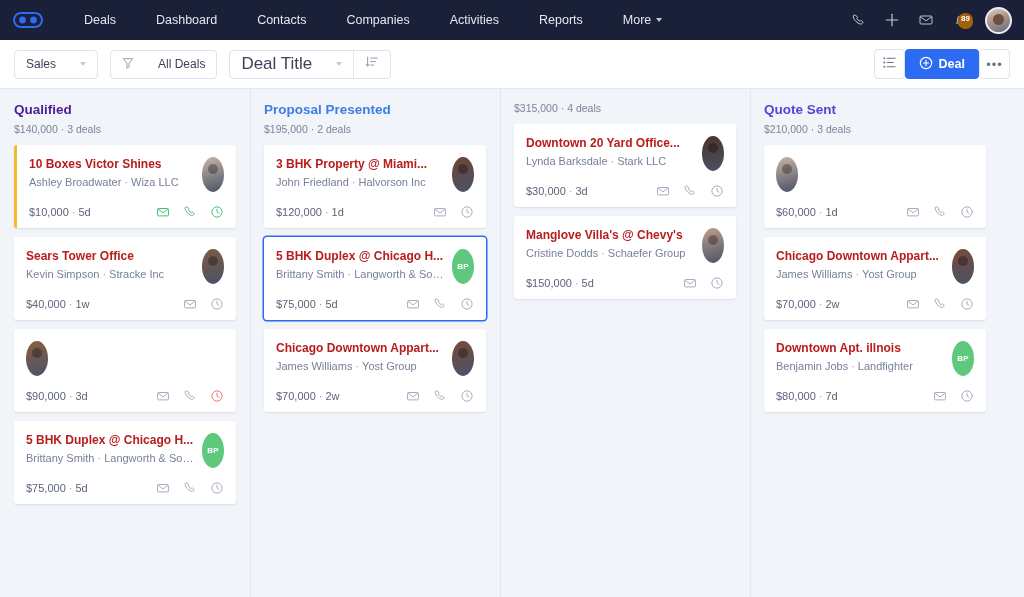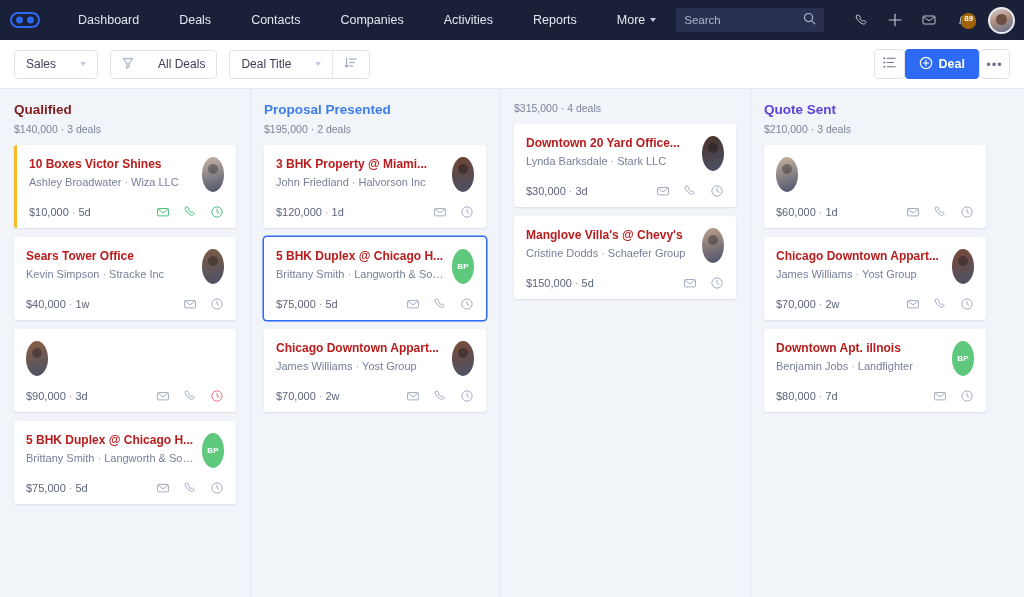--- a/index.html
+++ b/index.html
@@ -126,21 +126,21 @@
     height: 29px;
     border: 1px solid #dde2ec;
     border-radius: 4px;
     display: flex; align-items: stretch;
     background: #fff;
     overflow: hidden;
   }
   .tb-group .seg {
     display: flex; align-items: center;
     padding: 0 11px;
-    font-size: 12px;
+    font-size: 17px;
     color: #3c4257;
     gap: 24px;
     cursor: pointer;
   }
   .tb-group .seg + .seg { border-left: 1px solid #e3e7f0; }
   .tb-left { display: flex; align-items: center; gap: 12px; }
   .tb-right { margin-left: auto; display: flex; align-items: center; }
   .sq-btn {
     width: 31px; height: 30px;
     border: 1px solid #dde2ec;
@@ -273,42 +273,33 @@
 <div class="navbar">
   <div class="brand">
     <svg width="30" height="16" viewBox="0 0 30 16">
       <rect x="1" y="1" width="28" height="14" rx="7" fill="none" stroke="#2d6bf5" stroke-width="2"></rect>
       <circle cx="9.5" cy="8" r="3.4" fill="#2d6bf5"></circle>
       <circle cx="20.5" cy="8" r="3.4" fill="#2d6bf5"></circle>
     </svg>
   </div>
 
   <div class="nav-links">
+    <div class="nav-link">Deals</div>
     <div class="nav-link">Dashboard</div>
-    <div class="nav-link">Deals</div>
     <div class="nav-link">Contacts</div>
     <div class="nav-link">Companies</div>
     <div class="nav-link">Activities</div>
     <div class="nav-link">Reports</div>
     <div class="nav-link more">
       <span>More</span>
       <span class="caret-down"></span>
     </div>
   </div>
 
   <div class="nav-right">
-    <div class="search-box">
-      <span class="ph">Search</span>
-      <span>
-        <svg width="13" height="13" viewBox="0 0 16 16">
-          <circle cx="6.8" cy="6.8" r="5" fill="none" stroke="#aeb6cc" stroke-width="1.4"></circle>
-          <line x1="10.5" y1="10.5" x2="14.6" y2="14.6" stroke="#aeb6cc" stroke-width="1.4" stroke-linecap="round"></line>
-        </svg>
-      </span>
-    </div>
 
     <div class="icon-btn">
       <svg width="15" height="15" viewBox="0 0 18 18">
         <path d="M3.4 2.6c-.6.6-.9 1.4-.7 2.2.8 3.6 4.9 7.7 8.5 8.5.8.2 1.6-.1 2.2-.7l.8-.8c.3-.3.3-.8 0-1.1l-2-1.6c-.3-.2-.7-.2-1 0l-.8.7c-1.5-.7-2.8-2-3.5-3.5l.7-.8c.2-.3.2-.7 0-1L5.1 2.6c-.3-.3-.8-.3-1.1 0z" fill="none" stroke="#c3cadb" stroke-width="1.2" stroke-linejoin="round"></path>
       </svg>
     </div>
 
     <div class="icon-btn">
       <svg width="16" height="16" viewBox="0 0 18 18">
         <line x1="9" y1="2.5" x2="9" y2="15.5" stroke="#c3cadb" stroke-width="1.3" stroke-linecap="round"></line>
@@ -396,21 +387,21 @@
 
     <div class="sq-btn">
       <span class="dots">•••</span>
     </div>
   </div>
 </div>
 
 <div class="board" id="board">
     <div class="column">
       <div class="col-head">
-        <div class="col-title" style="color: #7f1d1d;">Qualified</div>
+        <div class="col-title" style="color: #4c1d95;">Qualified</div>
         <div class="col-sub"><span>$140,000</span><span>  ·  </span><span>3 deals</span></div>
       </div>
       <div class="col-body">
         <div class="card accent">
           <div class="card-top">
             <div class="card-texts">
               <div class="card-title">10 Boxes Victor Shines</div>
               <div class="card-meta"><span>Ashley Broadwater</span><span class="dot">·</span><span>Wiza LLC</span></div>
             </div>
             <div class="card-avatar photo" style="background: linear-gradient(165deg, rgb(201, 183, 168) 0%, rgb(74, 82, 104) 100%);"></div>

